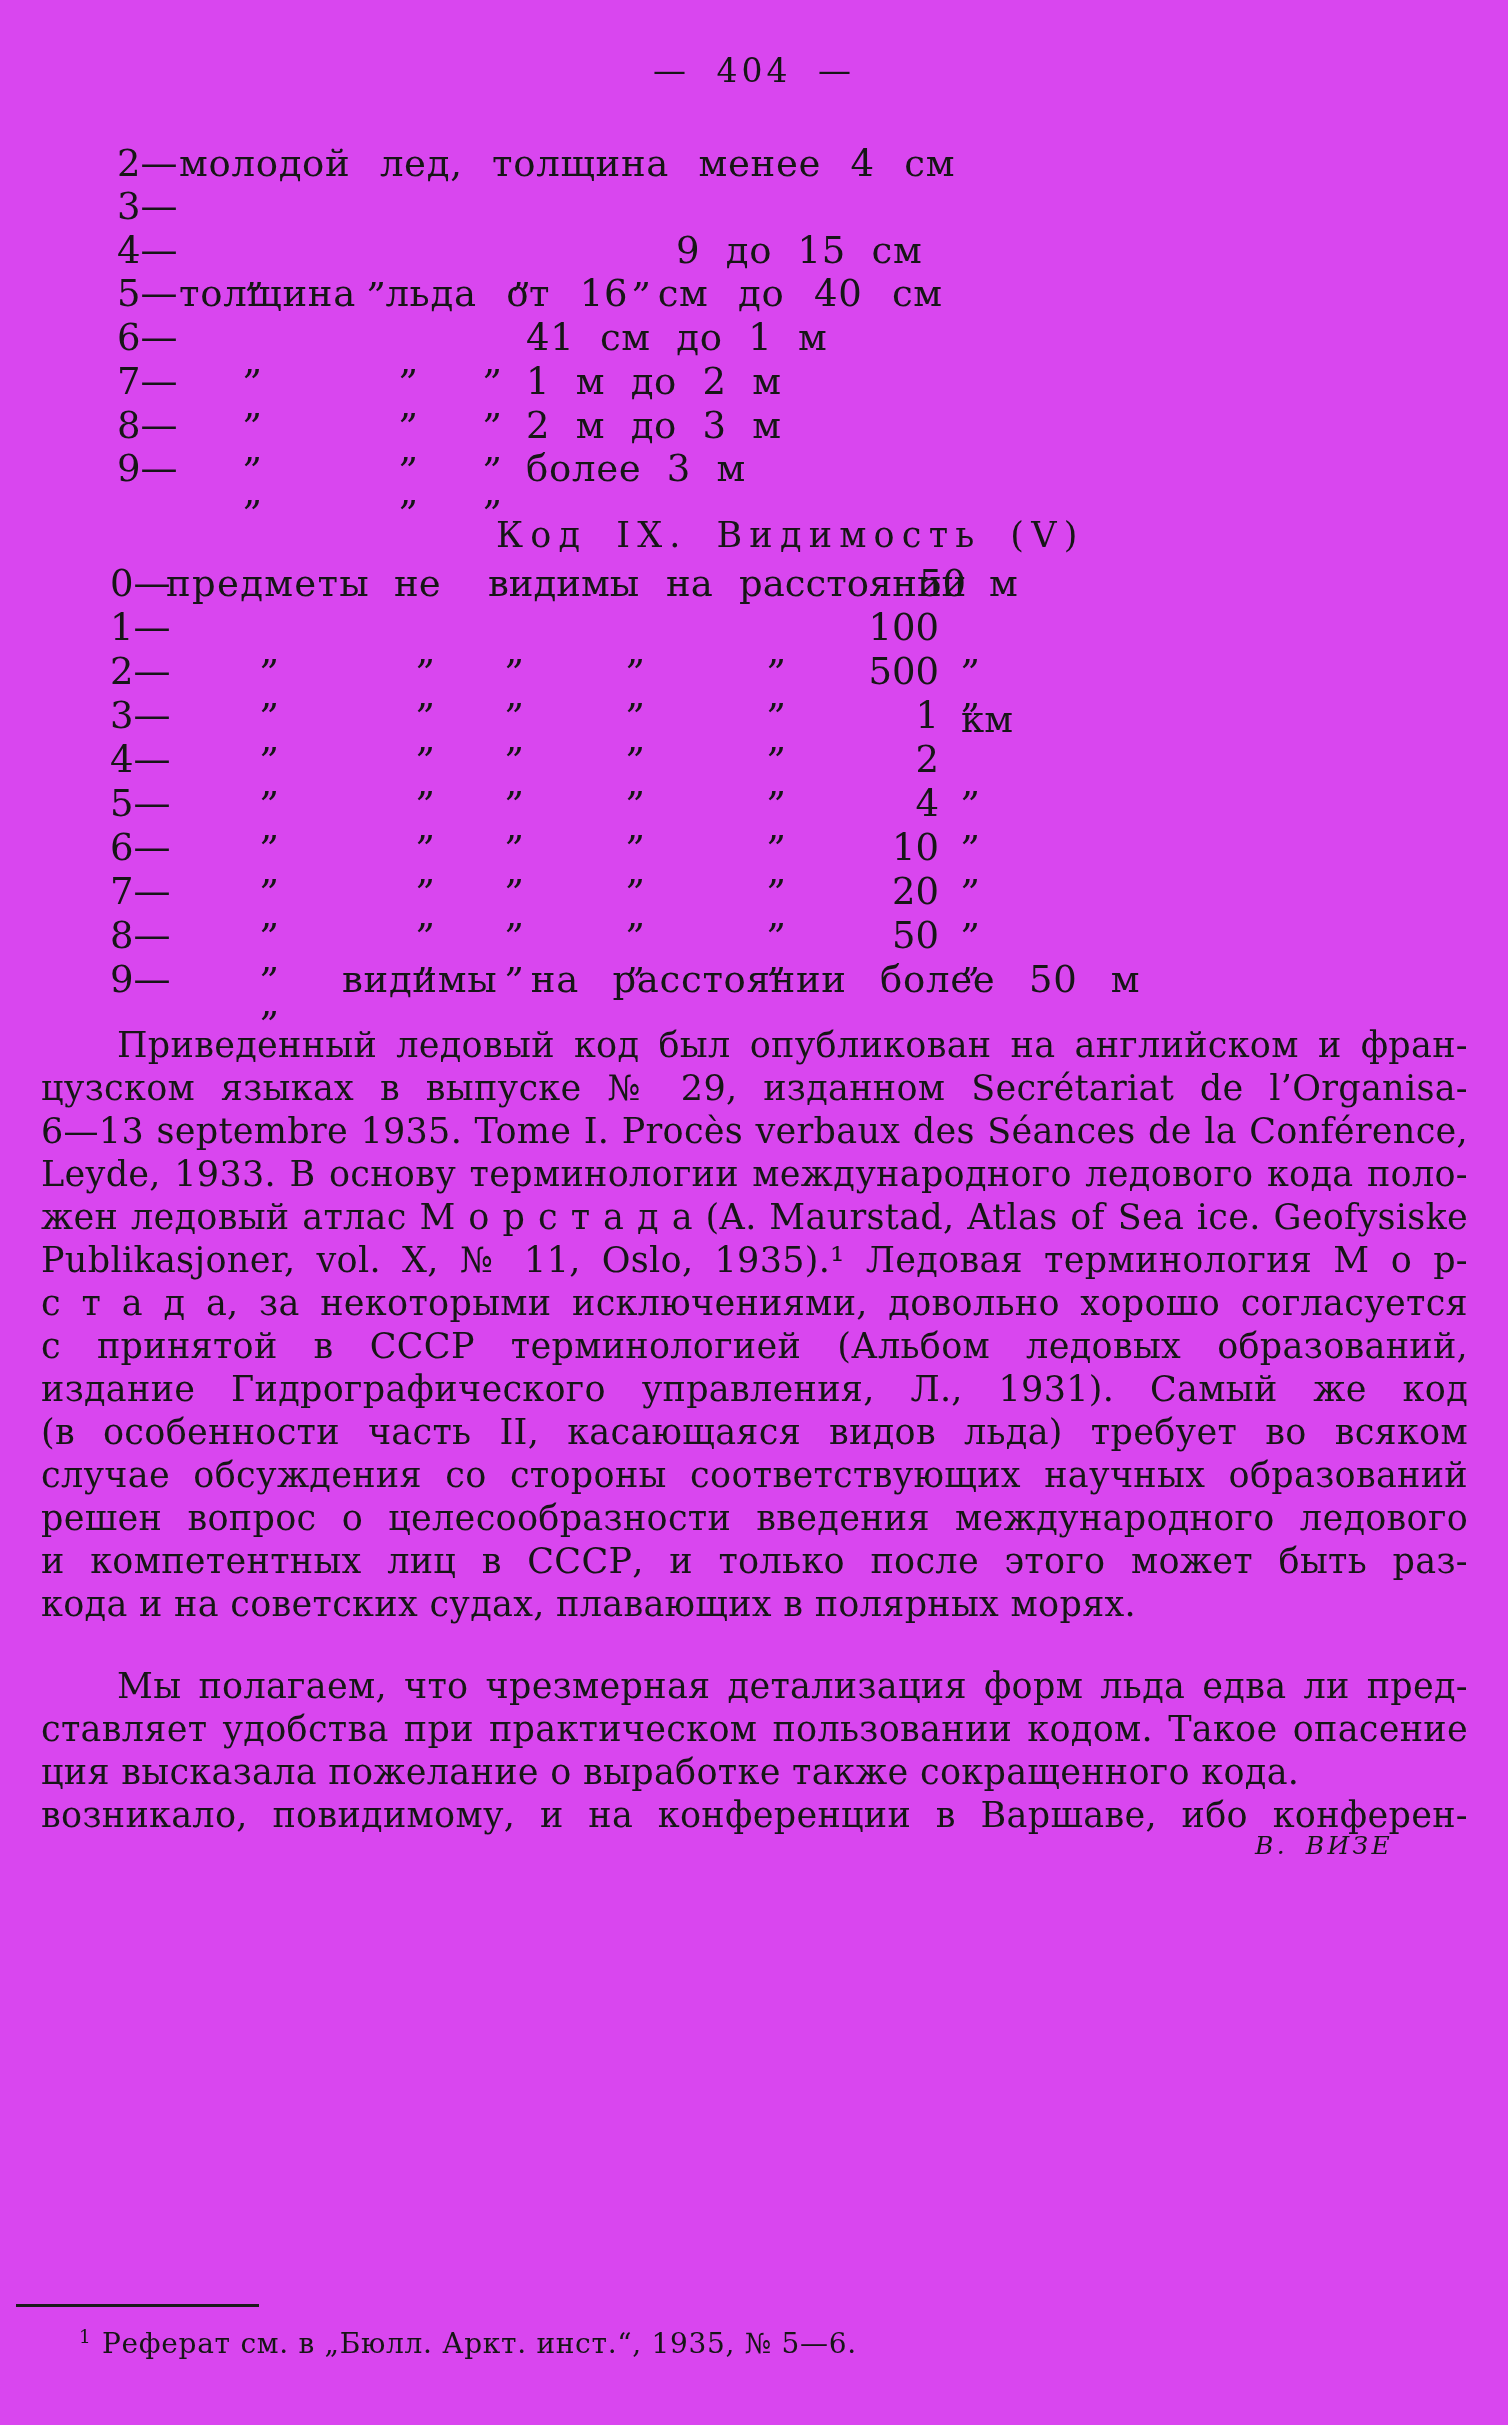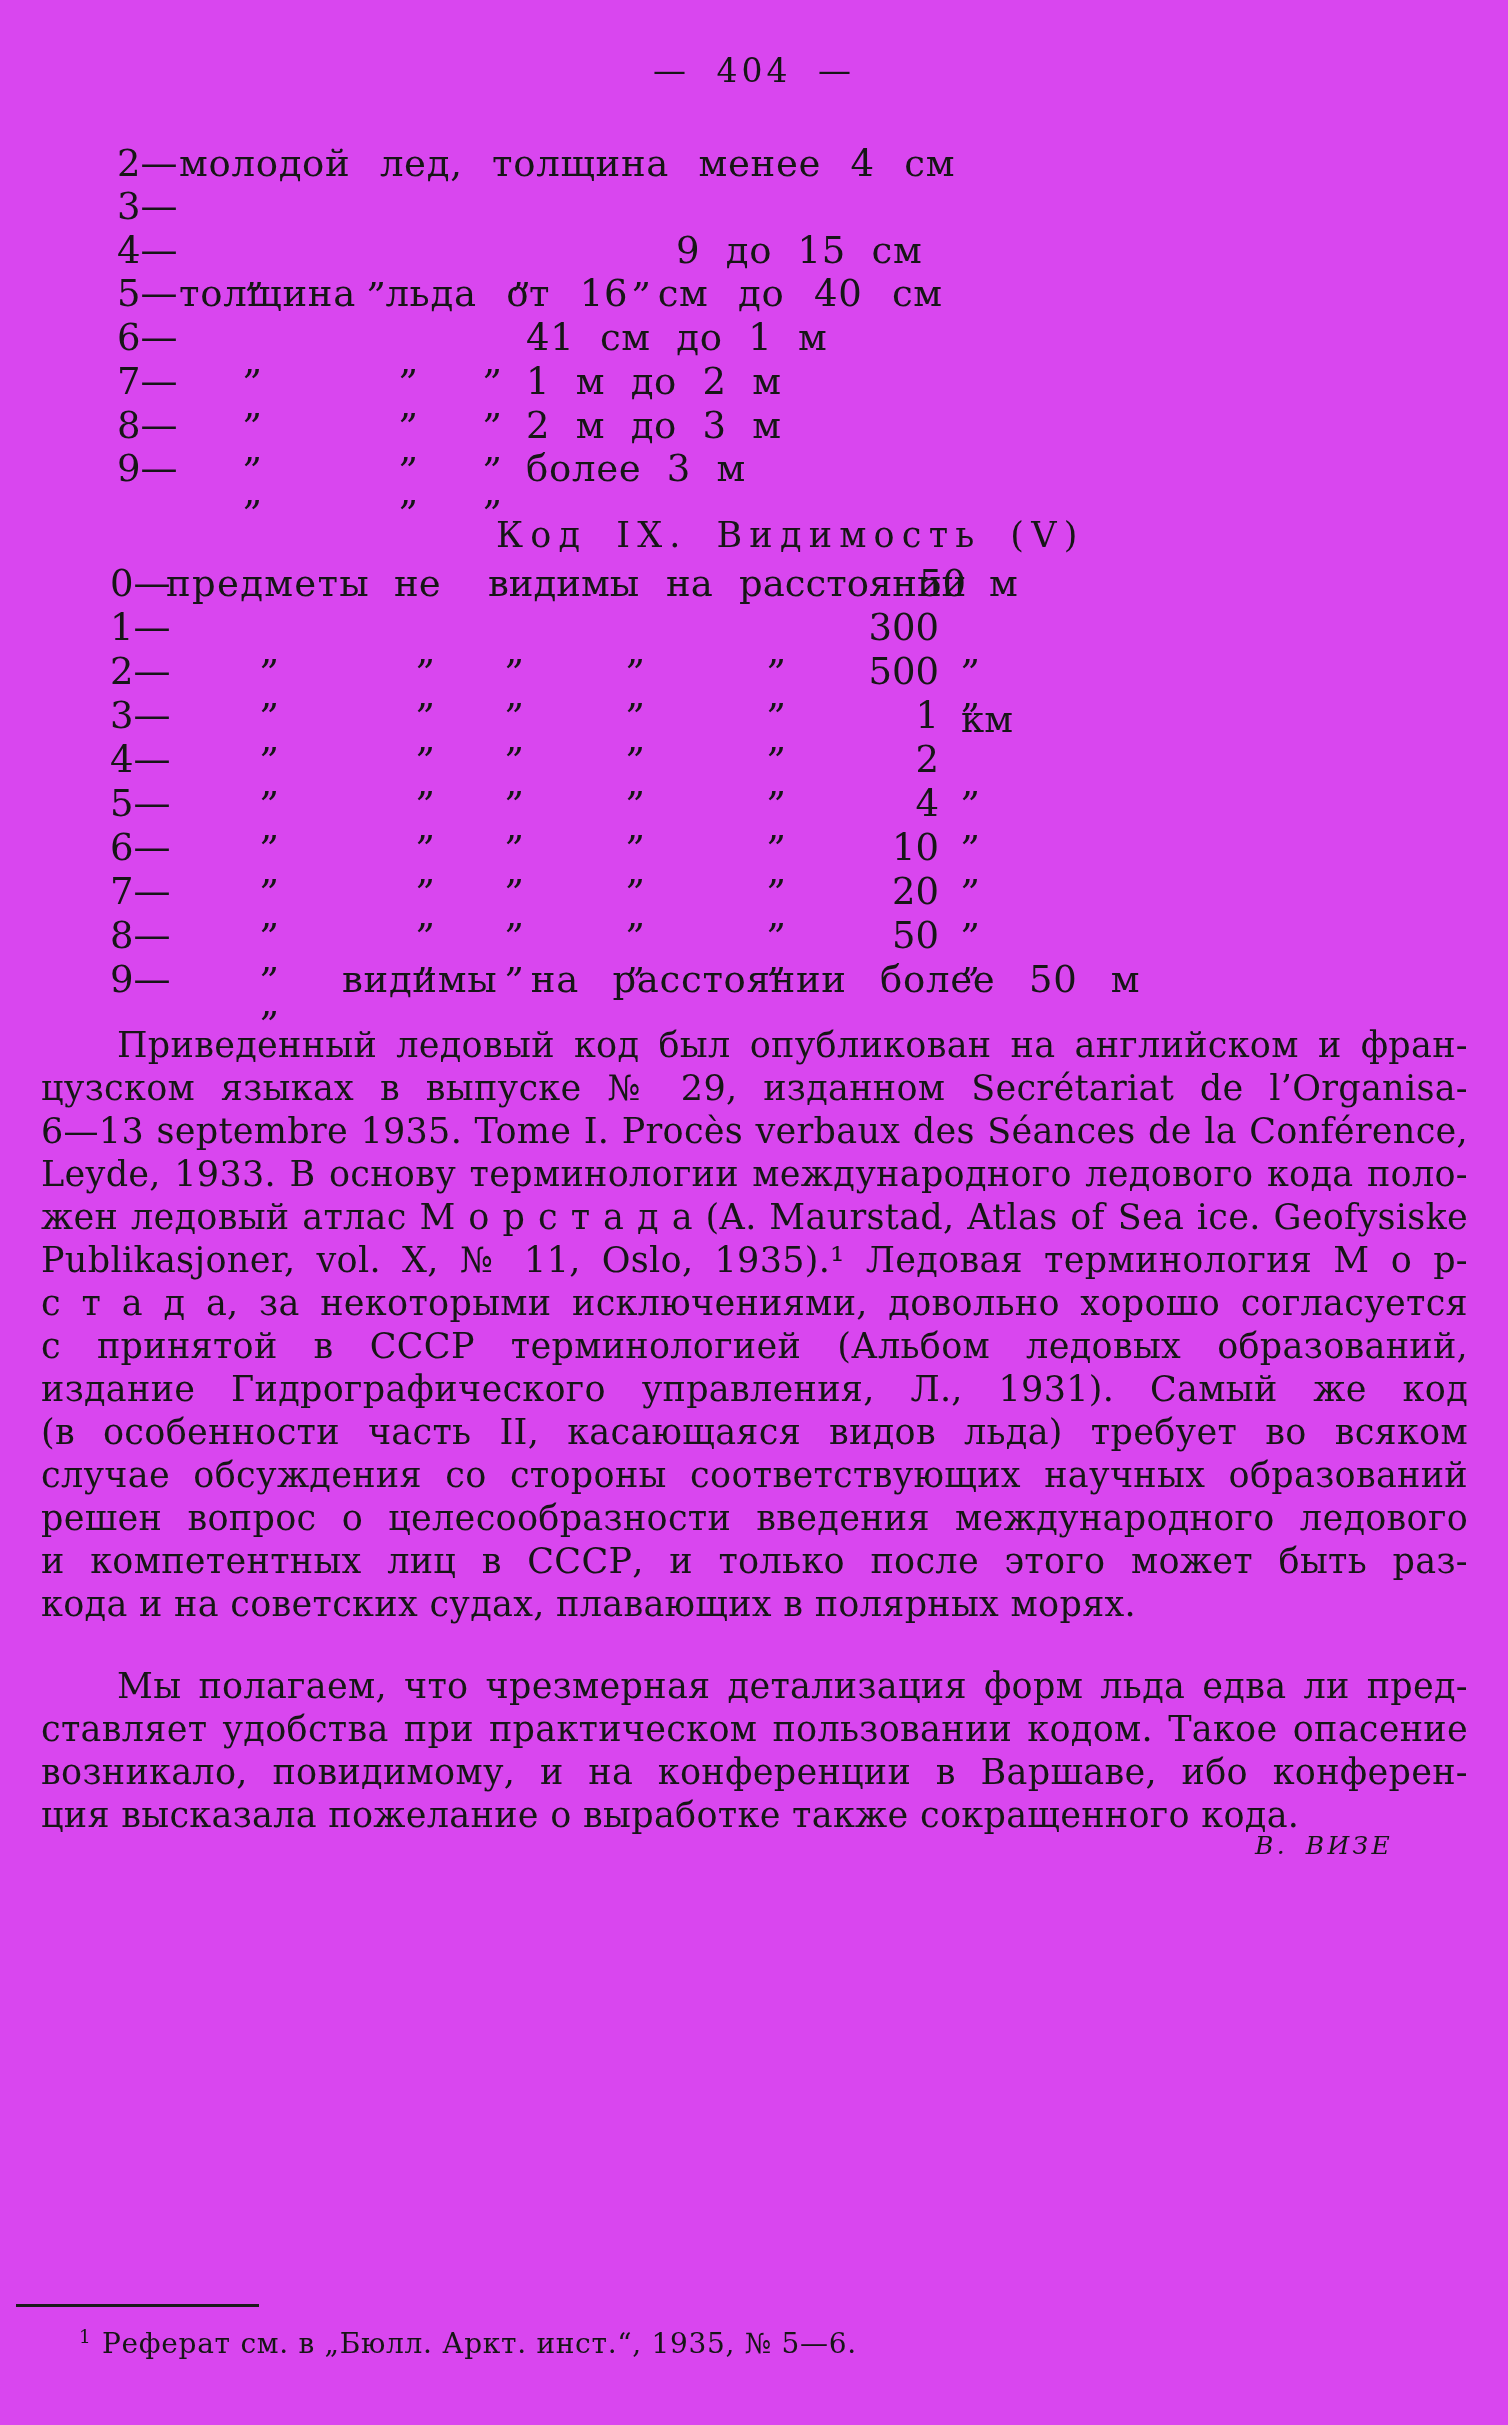--- a/index.html
+++ b/index.html
@@ -115,21 +115,21 @@
       <span class="vcol" style="left:881px">50</span>
       <span class="cell" style="left:989px">м</span>
     </div>
     <div class="lrow" style="top:609px">
       <span class="cell" style="left:110px">1—</span>
       <span class="cell dit" style="left:260px">„</span>
       <span class="cell dit" style="left:416px">„</span>
       <span class="cell dit" style="left:505px">„</span>
       <span class="cell dit" style="left:626px">„</span>
       <span class="cell dit" style="left:767px">„</span>
-      <span class="vcol">300</span>
+      <span class="vcol">100</span>
       <span class="cell dit" style="left:961px">„</span>
     </div>
     <div class="lrow" style="top:653px">
       <span class="cell" style="left:110px">2—</span>
       <span class="cell dit" style="left:260px">„</span>
       <span class="cell dit" style="left:416px">„</span>
       <span class="cell dit" style="left:505px">„</span>
       <span class="cell dit" style="left:626px">„</span>
       <span class="cell dit" style="left:767px">„</span>
       <span class="vcol">500</span>
@@ -215,22 +215,22 @@
     <div class="pline">(в особенности часть II, касающаяся видов льда) требует во всяком</div>
     <div class="pline">случае обсуждения со стороны соответствующих научных образований</div>
     <div class="pline">решен вопрос о целесообразности введения международного ледового</div>
     <div class="pline">и компетентных лиц в СССР, и только после этого может быть раз-</div>
     <div class="pline end">кода и на советских судах, плавающих в полярных морях.</div>
   </div>
 
   <div class="para" style="top:1665px">
     <div class="pline first">Мы полагаем, что чрезмерная детализация форм льда едва ли пред-</div>
     <div class="pline">ставляет удобства при практическом пользовании кодом. Такое опасение</div>
+    <div class="pline end">ция высказала пожелание о выработке также сокращенного кода.</div>
     <div class="pline">возникало, повидимому, и на конференции в Варшаве, ибо конферен-</div>
-    <div class="pline end">ция высказала пожелание о выработке также сокращенного кода.</div>
   </div>
 
   <div class="sig">В. ВИЗЕ</div>
 
   <div class="fnrule"></div>
   <div class="fn">
     <sup>1</sup><span>Реферат см. в „Бюлл. Аркт. инст.“, 1935, № 5—6.</span>
   </div>
 
 </div>

